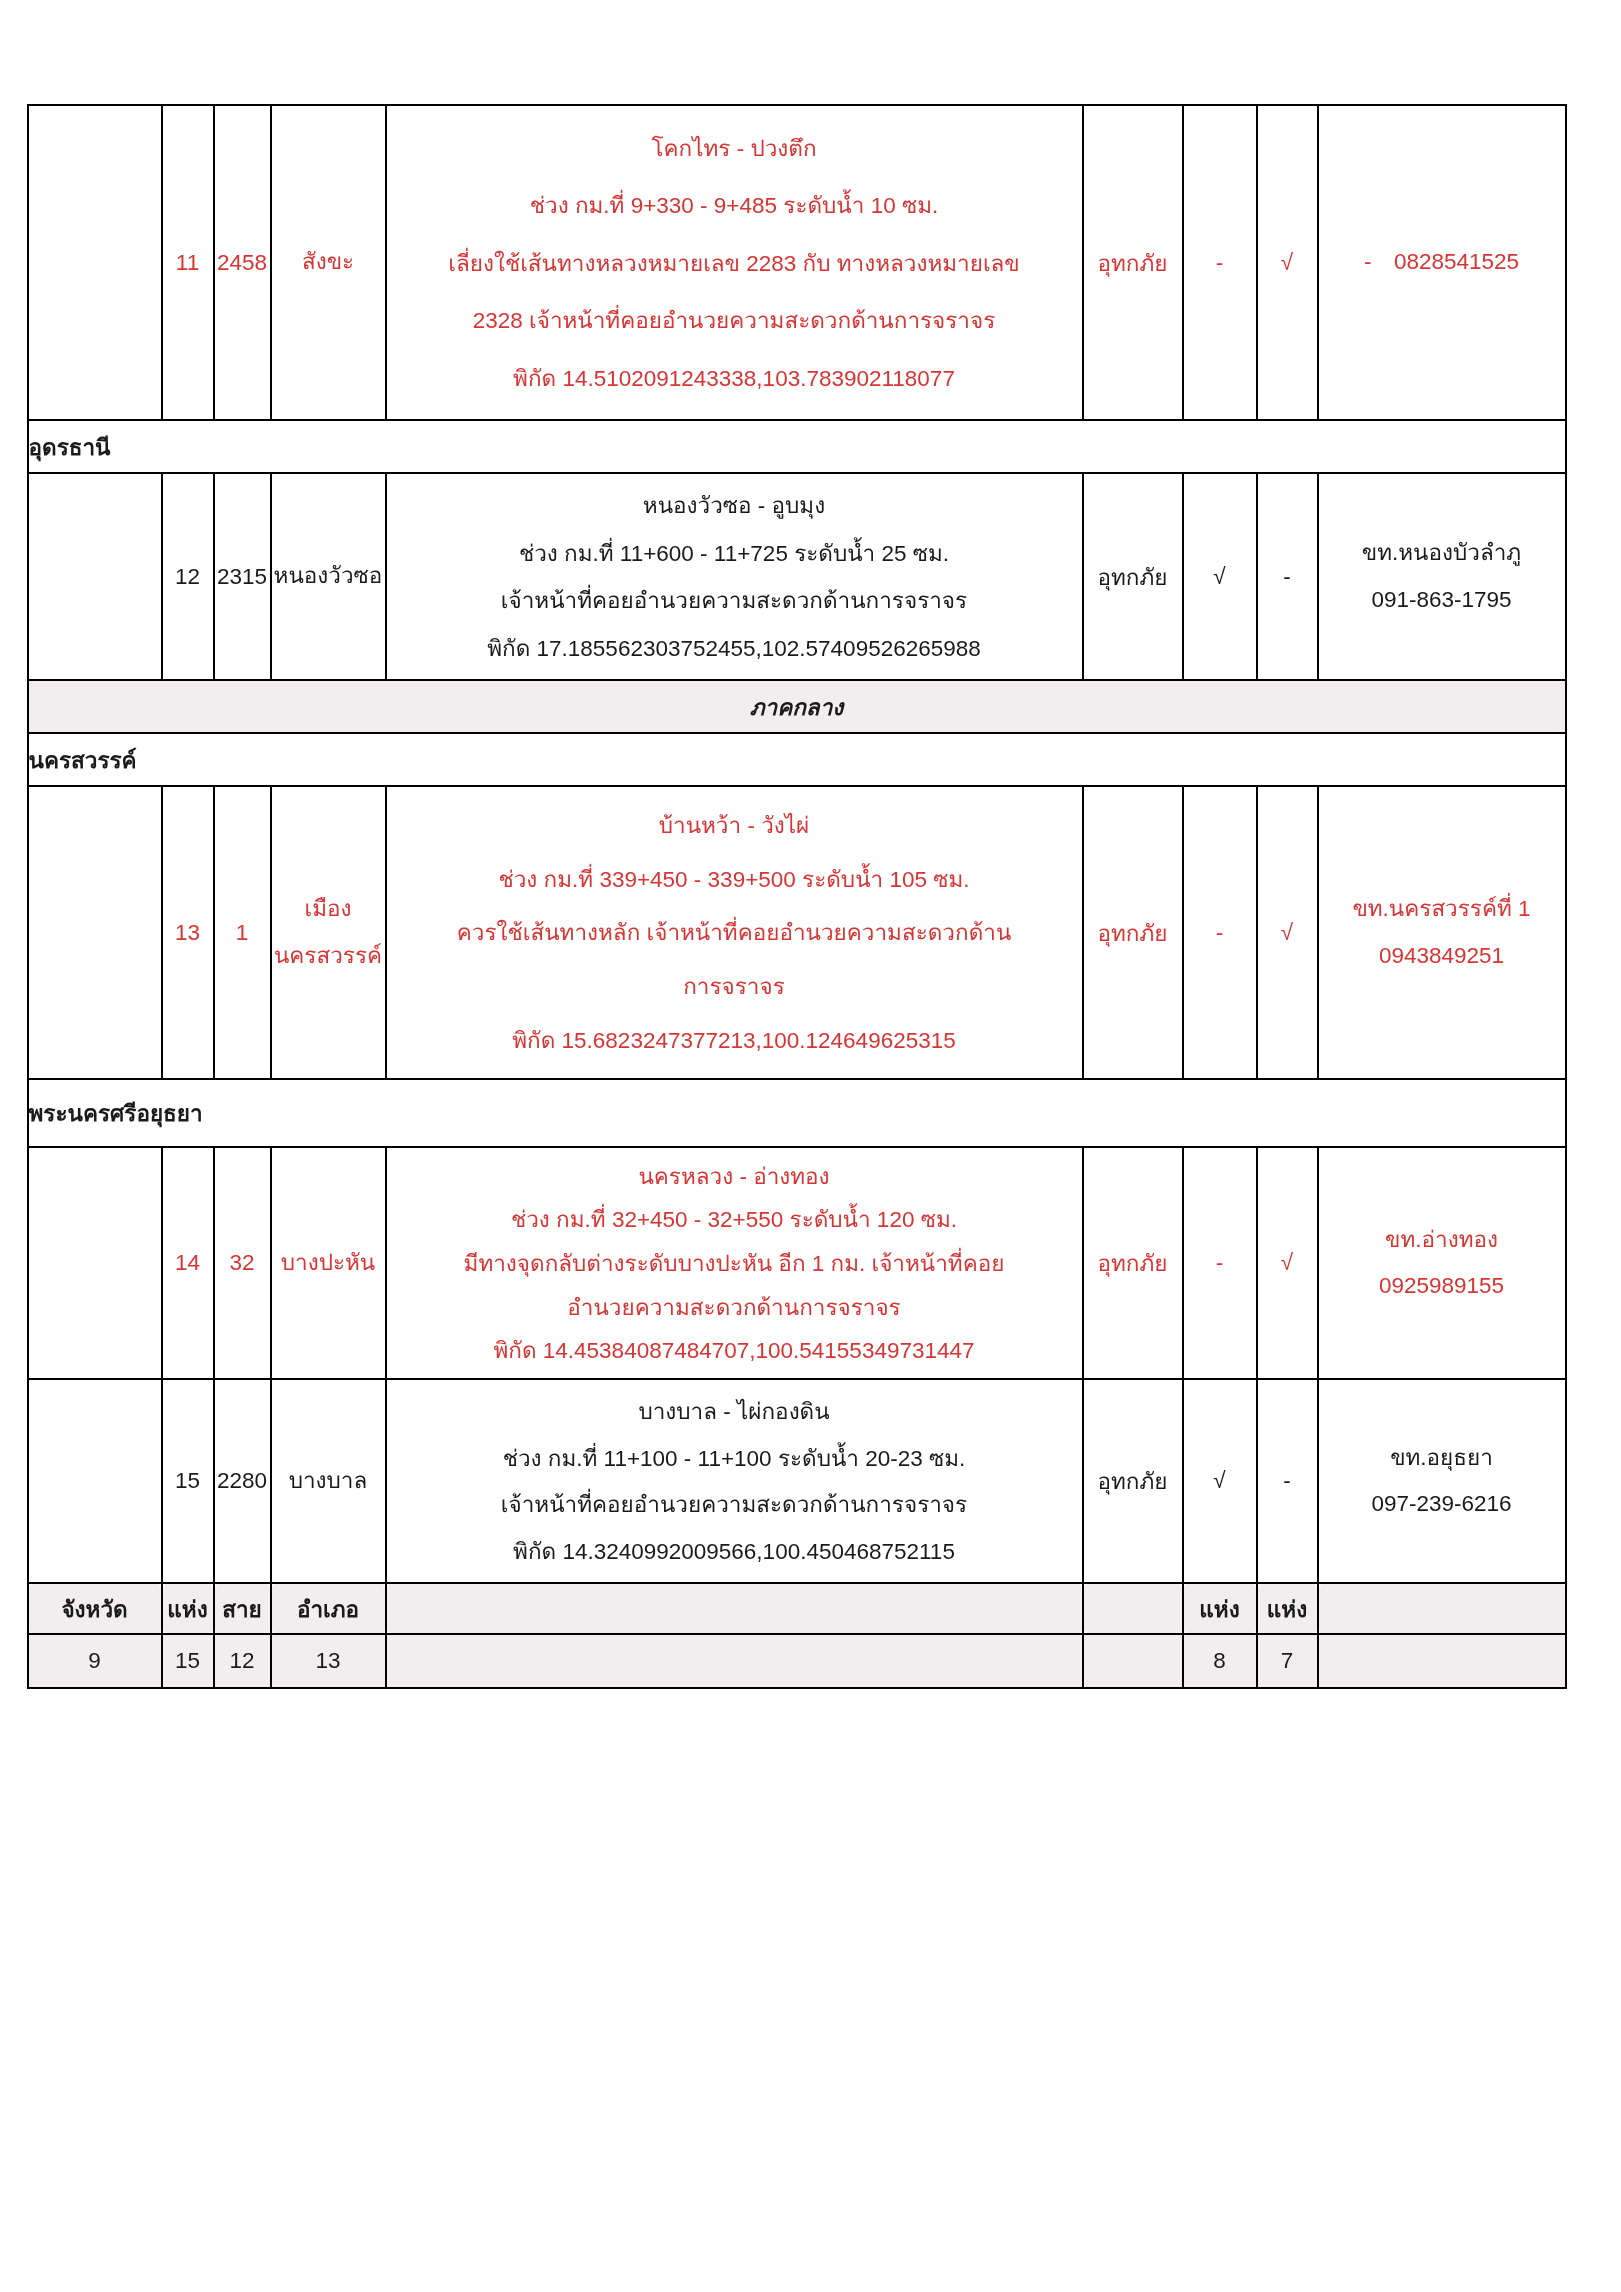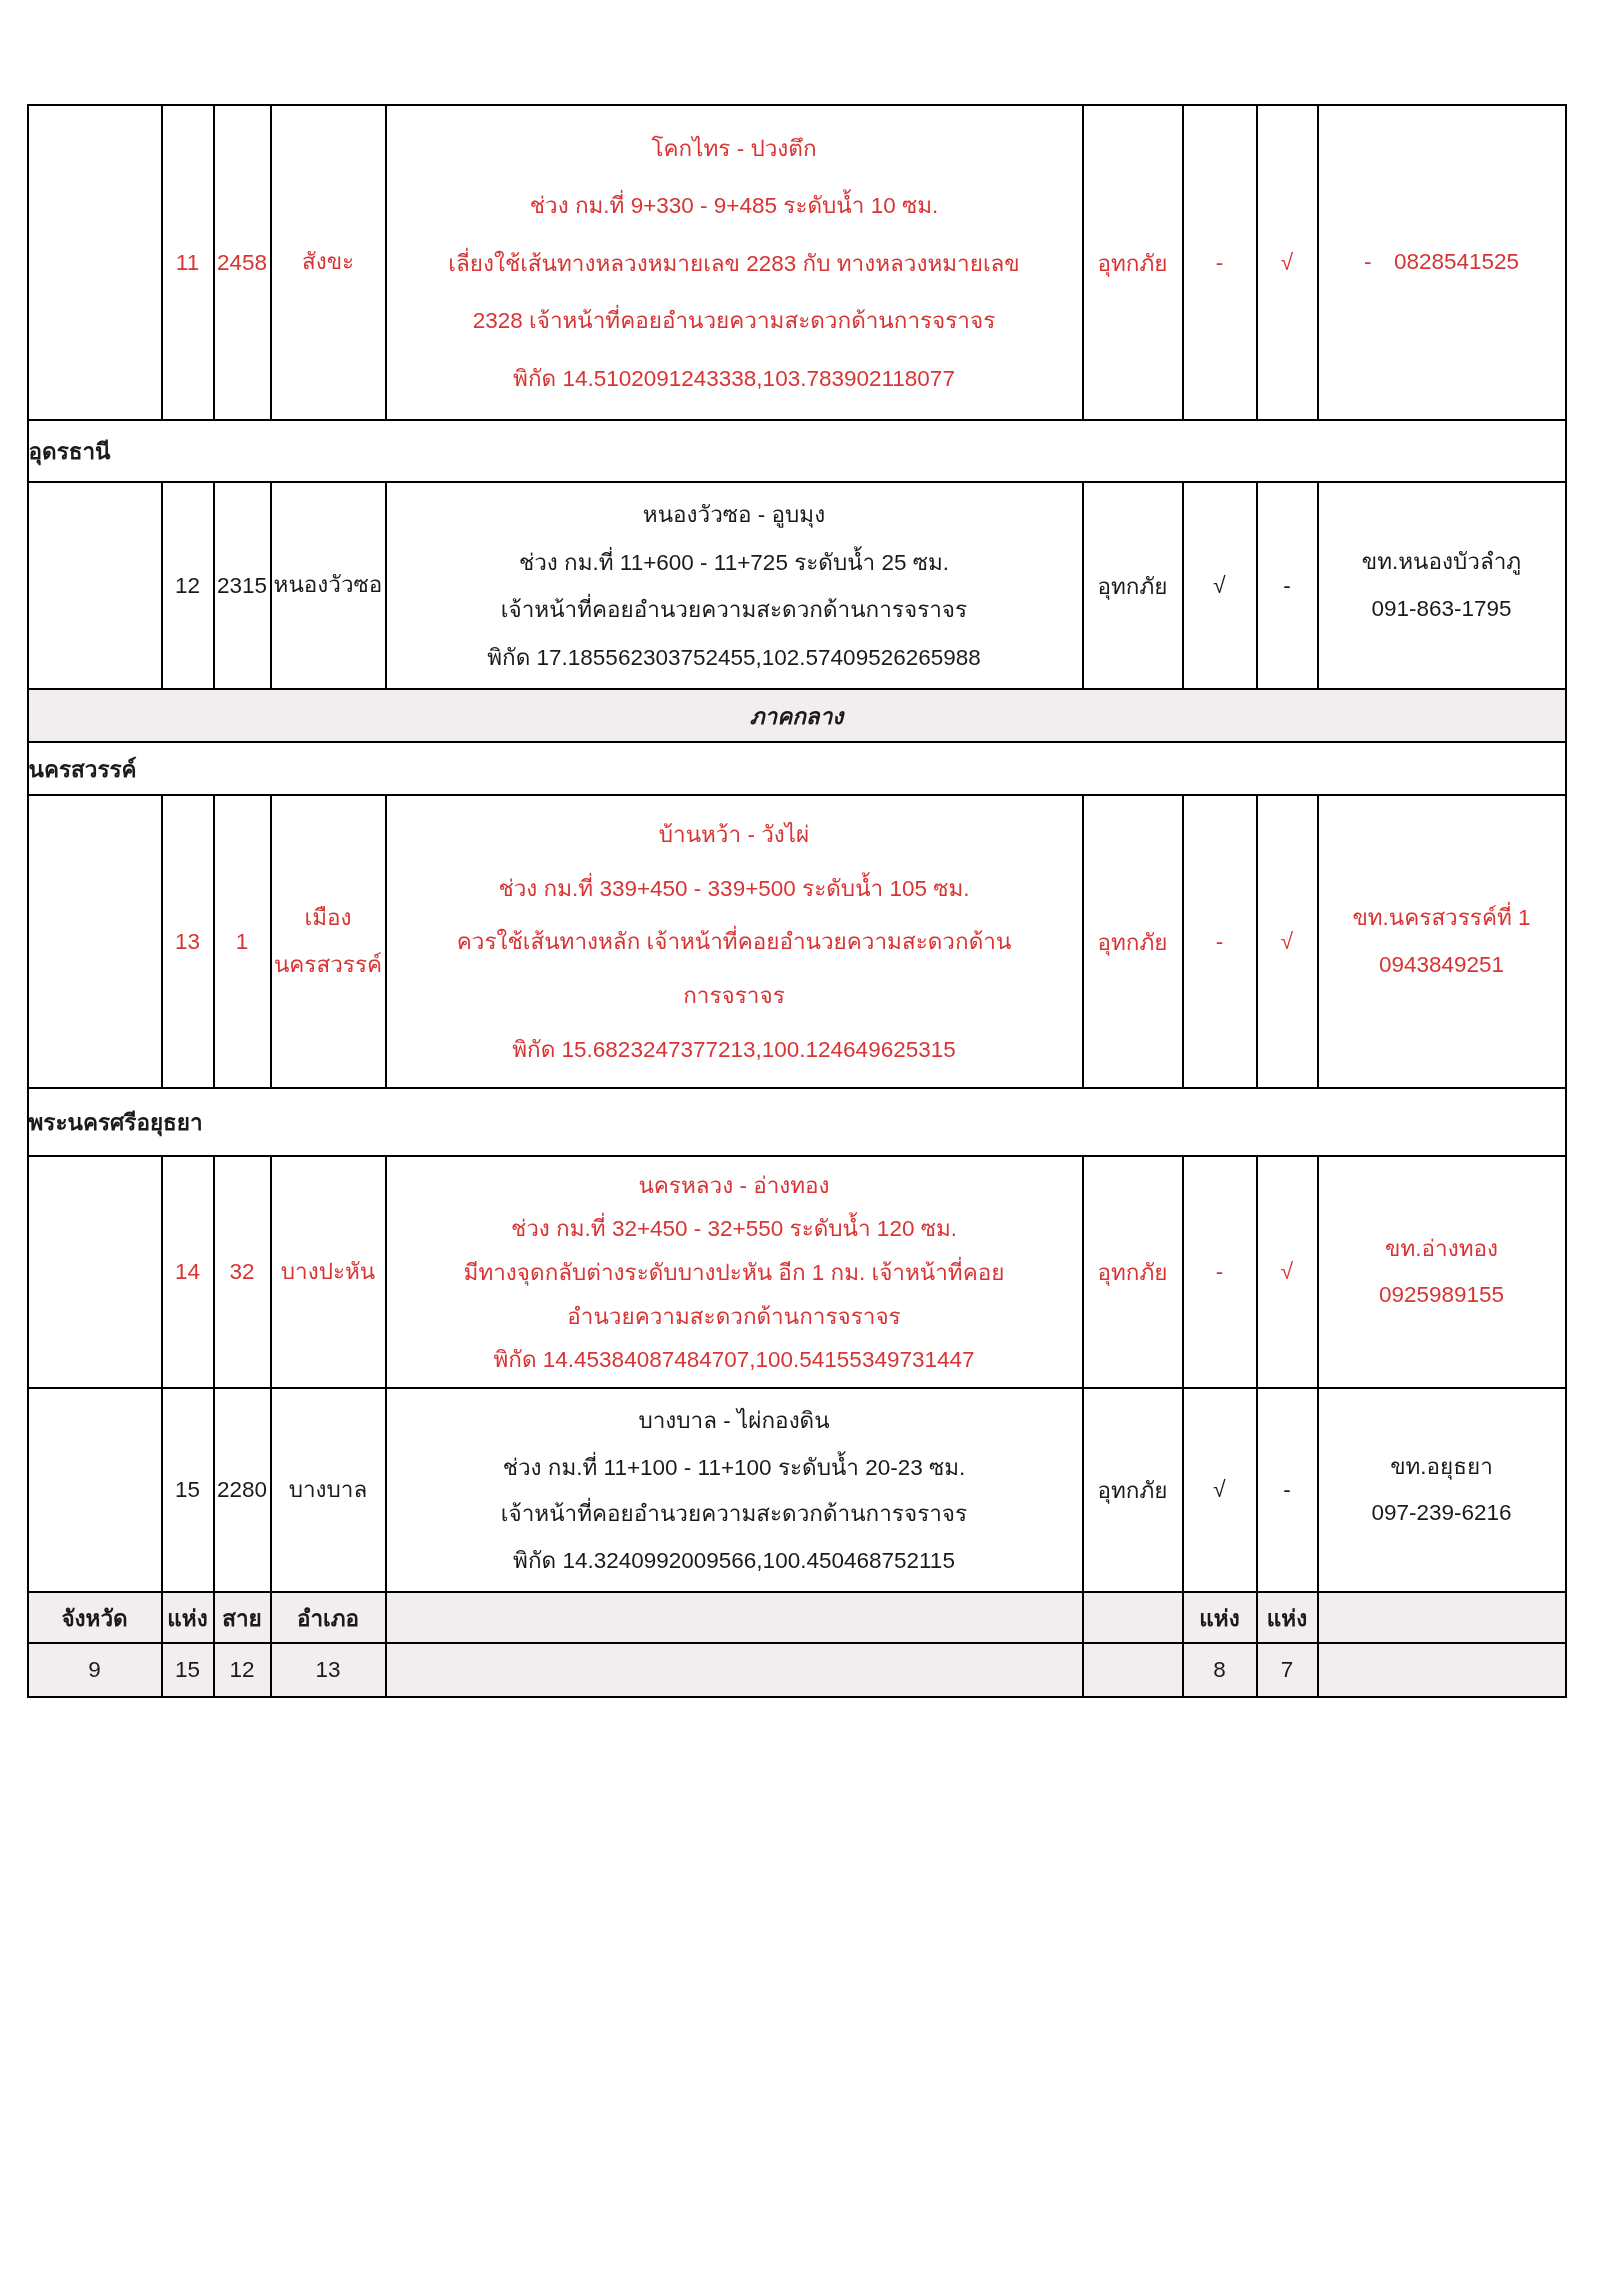--- a/index.html
+++ b/index.html
@@ -52,21 +52,21 @@
     width:100%;
   }
   .stack div{width:100%;text-align:center;white-space:pre;}
   .lines div{line-height:2.05;text-align:center;white-space:pre;}
   .red{color:var(--red);}
   .black{color:var(--black);}
   td.summary{
     background:var(--band);
     text-align:center;
   }
-  td.summary.hdr{font-weight:bold;}
+  td.summary.hdr{font-weight:bold;border-radius:8px;}
 </style>
 </head>
 <body>
 
 <div class="page">
   <table class="report">
     <colgroup>
       <col style="width:134px">
         <col style="width:52px">
         <col style="width:57px">
@@ -98,21 +98,21 @@
           </td>
           <td class="c red">อุทกภัย</td>
           <td class="c red">-</td>
           <td class="c red">√</td>
           <td class="c red">
             <div class="lines">
               <div>-  0828541525</div>
             </div>
           </td>
         </tr>
-        <tr style="height: 62px;">
+        <tr style="height: 53px;">
           <td class="province-cell" colspan="9">อุดรธานี</td>
         </tr>
         <tr style="height: 207px;">
           <td></td>
           <td class="c black">12</td>
           <td class="c black">2315</td>
           <td class="c black">
             <div class="lines">
               <div>หนองวัวซอ</div>
             </div>

